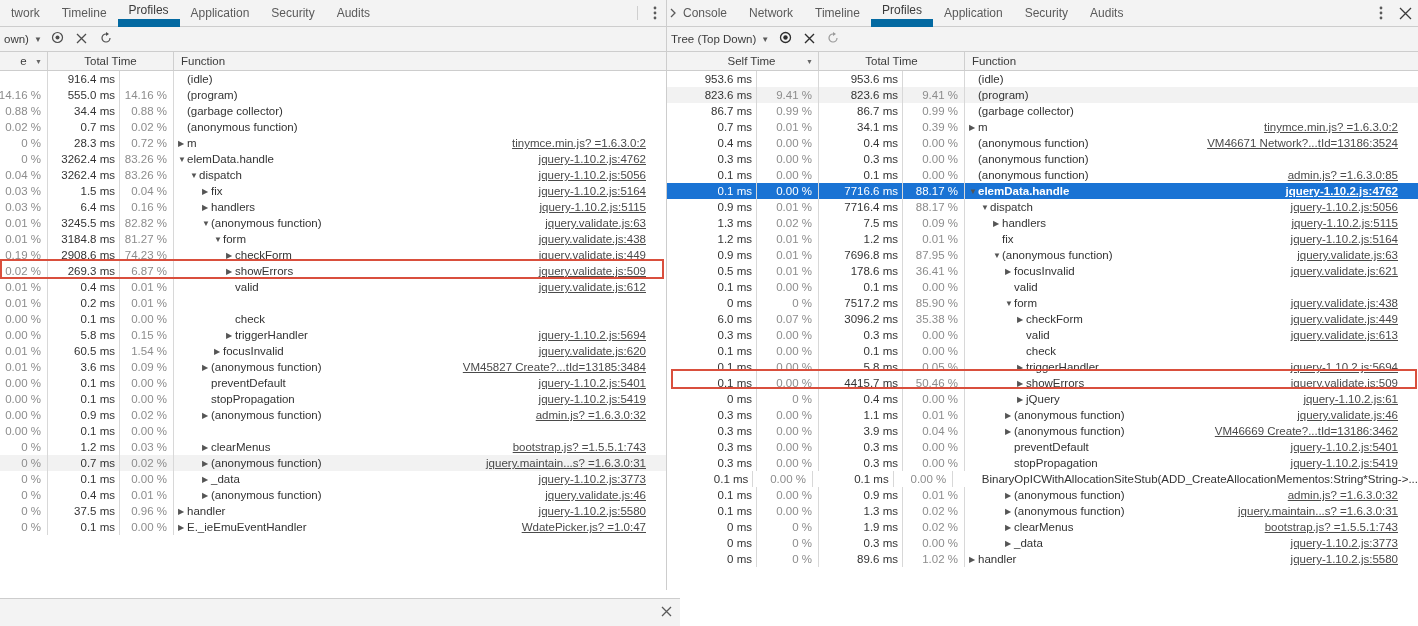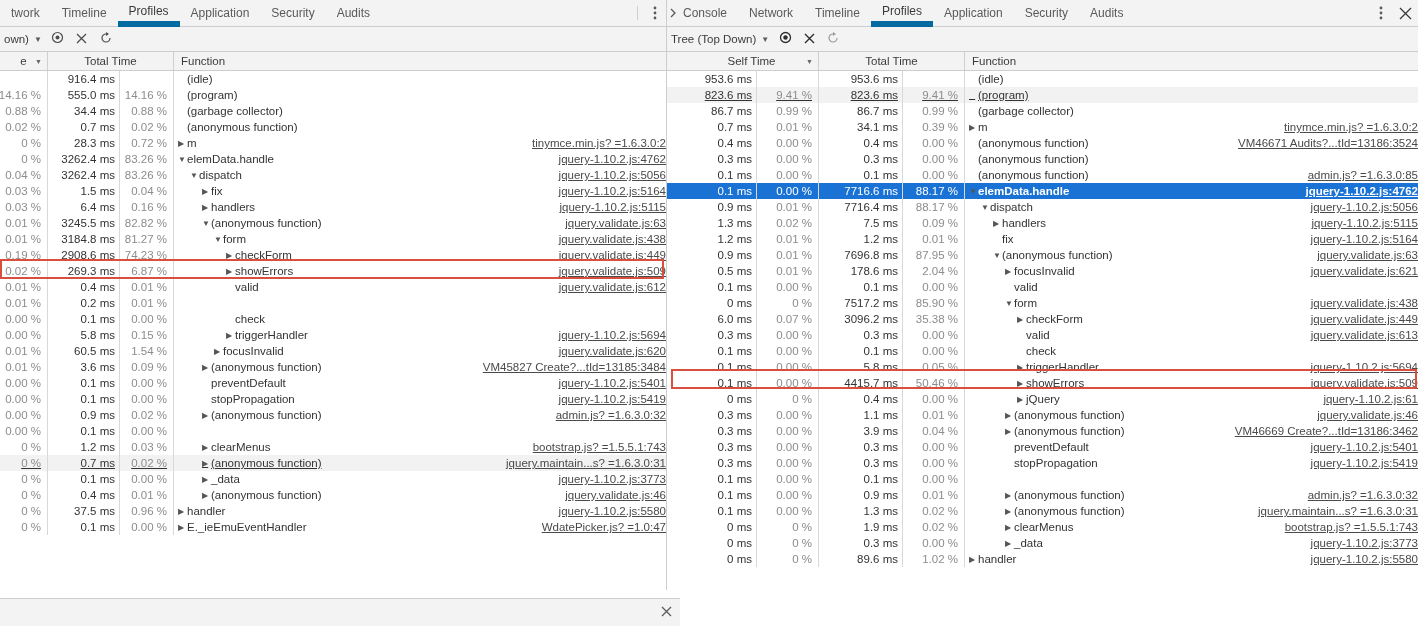--- a/index.html
+++ b/index.html
@@ -24,21 +24,21 @@
     border-bottom: 1px solid #cdcdcd;
     font-size: 12px; color: #5a5a5a;
     position: relative;
   }
   .tab {
     padding: 0 11px; display: flex; align-items: center;
     white-space: nowrap; cursor: default;
     border-bottom: 2px solid transparent;
     margin-bottom: -1px;
   }
-  .tab.active { color: #3b3b3b; border-bottom: 6px solid #0369a1; }
+  .tab.active { color: #3b3b3b; border-bottom: 8px solid #0369a1; }
   .tabbar-spacer { flex: 1 1 auto; }
   .tabbar-sep { width: 1px; background: #cfcfcf; margin: 6px 6px; }
   .icon-btn {
     width: 22px; display: flex; align-items: center; justify-content: center;
     color: #5a5a5a; font-size: 13px; cursor: default;
   }
 
   
   .toolbar {
     height: 25px; min-height: 25px;
@@ -60,36 +60,36 @@
     border-bottom: 1px solid #cdcdcd;
     font-size: 11.5px; color: #3b3b3b;
   }
   .ch { display: flex; align-items: center; justify-content: center; height: 100%; border-right: 1px solid #cfcfcf; position: relative; }
   .ch .sortarrow { position: absolute; right: 5px; font-size: 7px; color: #666; }
   .ch-fn { justify-content: flex-start; padding-left: 7px; border-right: none; flex: 1 1 auto; }
 
   
   .rows { flex: 1 1 auto; position: relative; overflow: hidden; font-size: 11.5px; color: #333; }
   .row { height: 16px; display: flex; align-items: center; white-space: nowrap; }
-  .row.alt  { background: #f2f2f2; text-decoration: underline; }
+  .row.alt  { background: #f2f2f2; }
   .row.sel  { background: #1a73d4; color: #ffffff; }
   .row.sel .pct, .row.sel .ms { color: #ffffff; }
   .row.sel .url { color: #ffffff; font-weight: bold; }
   .row.sel .fname { color: #ffffff; font-weight: bold; }
 
   .cell { height: 16px; display: flex; align-items: center; border-right: 1px solid #d8d8d8; }
   .c-ms  { justify-content: flex-end; padding-right: 4px; }
   .c-pct { justify-content: flex-end; padding-right: 6px; color: #8c8c8c; border-right: 1px solid #d8d8d8; }
   .c-fn  { flex: 1 1 auto; border-right: none; padding-left: 4px; overflow: hidden; position: relative; }
   .pct { color: #8c8c8c; }
   .fname { display: inline-block; }
   .tri { display: inline-block; width: 9px; font-size: 8px; color: #555; }
   .tri.none { color: transparent; }
   .url {
-    position: absolute; right: 0; top: 0; height: 16px; line-height: 16px;
+    position: absolute; right: 20px; top: 0; height: 16px; line-height: 16px;
     color: #4a4a4a; text-decoration: underline; cursor: pointer;
   }
 
   
   .L-pct0 { width: 48px; }
   .L-ms   { width: 72px; }
   .L-pct1 { width: 54px; }
   
   .R-pad  { width: 18px; border-right: none; }
   .R-ms   { width: 72px; }
@@ -851,21 +851,21 @@
           <div class="cell c-ms R-ms2">
             <span class="ms">0.4 ms</span>
           </div>
           <div class="cell c-pct R-pct2">
             <span class="pct">0.00 %</span>
           </div>
           <div class="cell c-fn">
             <span style="display: inline-block; width: 0px;"></span>
             <span class="tri none">▶</span>
             <span class="fname">(anonymous function)</span>
-            <span class="url">VM46671 Audits?...tId=13186:3524</span>
+            <span class="url">VM46671 Network?...tId=13186:3524</span>
           </div>
         </div>
         <div class="row">
           <div class="cell R-pad"></div>
           <div class="cell c-ms R-ms">
             <span class="ms">0.3 ms</span>
           </div>
           <div class="cell c-pct R-pct">
             <span class="pct">0.00 %</span>
           </div>
@@ -1012,21 +1012,21 @@
           <div class="cell c-ms R-ms">
             <span class="ms">0.5 ms</span>
           </div>
           <div class="cell c-pct R-pct">
             <span class="pct">0.01 %</span>
           </div>
           <div class="cell c-ms R-ms2">
             <span class="ms">178.6 ms</span>
           </div>
           <div class="cell c-pct R-pct2">
-            <span class="pct">2.04 %</span>
+            <span class="pct">36.41 %</span>
           </div>
           <div class="cell c-fn">
             <span style="display: inline-block; width: 36px;"></span>
             <span class="tri">▶</span>
             <span class="fname">focusInvalid</span>
             <span class="url">jquery.validate.js:621</span>
           </div>
         </div>
         <div class="row">
           <div class="cell R-pad"></div>
@@ -1288,20 +1288,21 @@
           </div>
           <div class="cell c-ms R-ms2">
             <span class="ms">0.1 ms</span>
           </div>
           <div class="cell c-pct R-pct2">
             <span class="pct">0.00 %</span>
           </div>
           <div class="cell c-fn">
             <span style="display: inline-block; width: 36px;"></span>
             <span class="tri none">▶</span>
+            <span class="fname">BinaryOpICWithAllocationSiteStub(ADD_CreateAllocationMementos:String*String-&gt;...</span>
           </div>
         </div>
         <div class="row">
           <div class="cell R-pad"></div>
           <div class="cell c-ms R-ms">
             <span class="ms">0.1 ms</span>
           </div>
           <div class="cell c-pct R-pct">
             <span class="pct">0.00 %</span>
           </div>

